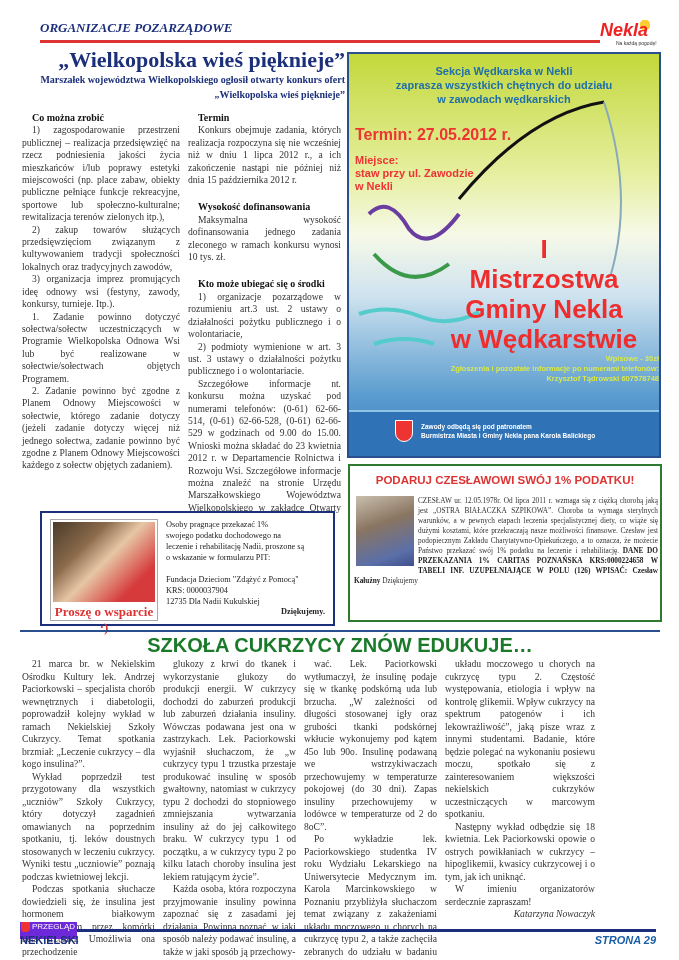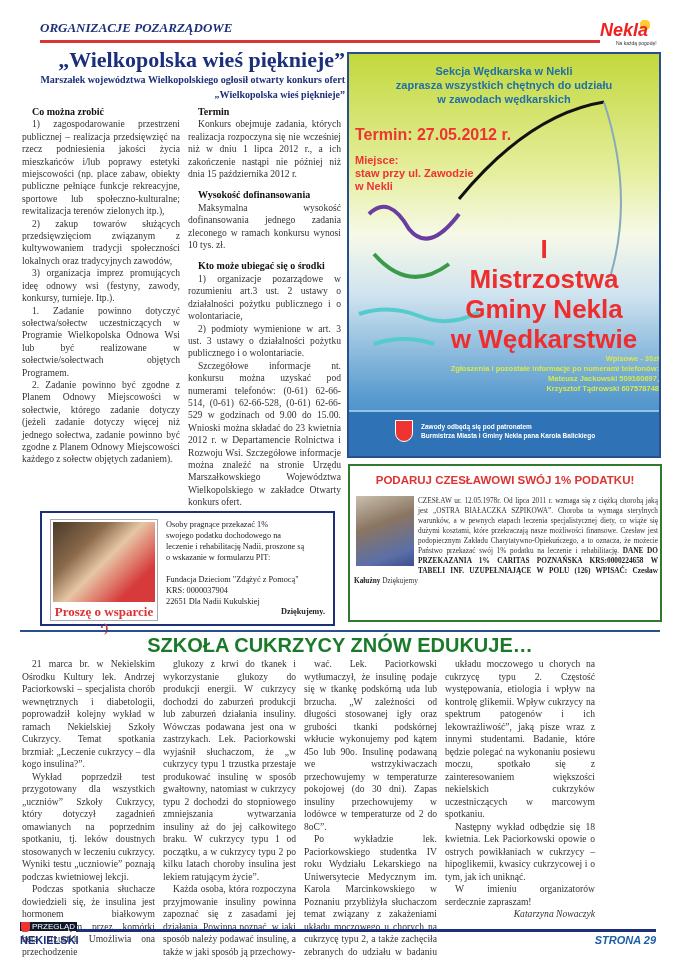--- a/index.html
+++ b/index.html
@@ -8,21 +8,21 @@
 .hdr-line{position:absolute;left:40px;top:40px;width:560px;height:3px;background:#d33}
 .logo{position:absolute;left:600px;top:16px;width:60px;height:32px}
 .logo .nk{font-family:"Liberation Sans",sans-serif;font-style:italic;font-weight:bold;color:#e22;font-size:18px;position:absolute;left:0;top:4px}
 .logo .sun{position:absolute;left:36px;top:0;width:18px;height:18px;border-radius:50%;background:radial-gradient(#fc3 40%,transparent 42%)}
 .logo .tag{position:absolute;left:16px;top:24px;font-family:"Liberation Sans",sans-serif;font-size:5px;color:#333}
 .t1{position:absolute;left:20px;top:48px;width:325px;text-align:right;color:#1c2f7a;font-weight:bold}
 .t1 .a{font-size:22px;line-height:24px}
 .t1 .b{font-size:10px;line-height:15px}
 .col{position:absolute;font-size:9.6px;line-height:12.4px;text-align:justify;color:#333}
 .col p{text-indent:10px}
-.col h4{font-size:10px;font-weight:bold;color:#111;padding-left:10px;margin-top:9px}
+.col h4{font-size:10px;font-weight:bold;color:#111;padding-left:10px;margin-top:15px}
 .poster{position:absolute;left:347px;top:52px;width:314px;height:406px;border:2px solid #2a4f8f;background:linear-gradient(#c3d83c 0%,#e6efa0 30%,#f6f9e8 45%,#cfe3ef 60%,#5a9ccf 85%,#3d7fbd 100%);overflow:hidden}
 .poster .intro{position:absolute;top:10px;width:100%;text-align:center;font-family:"Liberation Sans",sans-serif;font-weight:bold;color:#1f6fa8;font-size:11px;line-height:14px}
 .poster .term{position:absolute;left:6px;top:72px;font-family:"Liberation Sans",sans-serif;font-weight:bold;color:#e33;font-size:16px}
 .poster .place{position:absolute;left:6px;top:100px;font-family:"Liberation Sans",sans-serif;font-weight:bold;color:#e33;font-size:11px;line-height:13px}
 .poster .title{position:absolute;left:80px;top:180px;width:230px;text-align:center;font-family:"Liberation Sans",sans-serif;font-weight:bold;color:#ee2e2e;font-size:26px;line-height:30px}
 .poster .info{position:absolute;top:300px;width:100%;text-align:right;font-family:"Liberation Sans",sans-serif;font-weight:bold;color:#d8e84a;font-size:7.5px;line-height:10px}
 .poster .pat{position:absolute;left:0;top:356px;width:100%;height:50px;border-top:2px solid #8fc4e8;background:#2f72b6}
 .poster .pat .crest{position:absolute;left:46px;top:8px;width:18px;height:22px;background:#e33;border:1px solid #fff;border-radius:0 0 9px 9px}
 .poster .pat .txt{position:absolute;left:72px;top:10px;color:#fff;font-family:"Liberation Sans",sans-serif;font-size:6.5px;font-weight:bold;line-height:9px}
 .rod{position:absolute;left:0;top:0}
@@ -38,21 +38,21 @@
 .box2 .pic .cap{position:absolute;left:0;top:84px;width:100%;text-align:center;color:#d33;font-weight:bold;font-size:13px}
 .box2 .tx{position:absolute;left:124px;top:6px;width:166px;font-weight:normal;font-size:8.3px;line-height:11px;color:#222}
 .box2 .thx{position:absolute;right:8px;bottom:8px;font-weight:bold;font-size:8.3px}
 .sep{position:absolute;left:20px;top:630px;width:640px;height:2px;background:#2a4f8f}
 .t2{position:absolute;left:20px;top:634px;width:640px;text-align:center;font-family:"Liberation Sans",sans-serif;font-weight:bold;color:#1a7a2a;font-size:20px}
 .c2{position:absolute;top:658px;width:133px;font-size:9.6px;line-height:12.5px;text-align:justify;color:#333}
 .c2 p{text-indent:10px}
 .sig{text-align:right;font-style:italic}
 .foot{position:absolute;left:20px;top:926px;width:640px}
 .foot .line{position:absolute;left:56px;top:3px;width:580px;height:3px;background:#1c2f7a}
-.foot .pz{position:absolute;left:0;top:-4px;font-family:"Liberation Sans",sans-serif;font-size:8px;color:#fff;background:#0f172a;padding:0 2px 0 12px}
+.foot .pz{position:absolute;left:0;top:-4px;font-family:"Liberation Sans",sans-serif;font-size:8px;color:#fff;background:#6d28d9;padding:0 2px 8px 12px}
 .foot .pz i{position:absolute;left:1px;top:0;width:9px;height:10px;background:#e33;border-radius:0 0 4px 4px}
 .foot .nk{position:absolute;left:0;top:8px;font-family:"Liberation Sans",sans-serif;font-weight:bold;font-size:11px;color:#1c2f7a}
 .foot .pg{position:absolute;right:4px;top:8px;font-family:"Liberation Sans",sans-serif;font-weight:bold;font-style:italic;font-size:11px;color:#1c5fa8}
 </style>
 </head>
 <body>
 
 <div class="hdr">ORGANIZACJE POZARZĄDOWE</div>
 <div class="hdr-line"></div>
 <div class="logo">
@@ -107,21 +107,20 @@
   </div>
   <div class="title">
     <div>I</div>
       <div>Mistrzostwa</div>
       <div>Gminy Nekla</div>
       <div>w Wędkarstwie</div>
   </div>
   <div class="info">
     <div>Wpisowe - 30zł</div>
       <div>Zgłoszenia i pozostałe informacje po numerami telefonów:</div>
-      <div>Mateusz Jackowski 509160697,</div>
       <div>Krzysztof Tądrowski 607578748</div>
   </div>
   <div class="pat">
     <span class="crest"></span>
     <div class="txt">
         <div>Zawody odbędą się pod patronatem</div>
         <div>Burmistrza Miasta i Gminy Nekla pana Karola Balickiego</div>
       </div>
   </div>
 </div>
@@ -138,21 +137,21 @@
     <div class="cap">Proszę o wsparcie :)</div>
   </div>
   <div class="tx" id="nadiatx">
       <div>Osoby pragnące przekazać 1%</div>
       <div>swojego podatku dochodowego na</div>
       <div>leczenie i rehabilitację Nadii, proszone są</div>
       <div>o wskazanie w formularzu PIT:</div>
       <div>&nbsp;</div>
       <div>Fundacja Dzieciom "Zdążyć z Pomocą"</div>
       <div>KRS: 0000037904</div>
-      <div>22651 Dla Nadii Kukulskiej</div>
+      <div>12735 Dla Nadii Kukulskiej</div>
     </div>
   <div class="thx">Dziękujemy.</div>
 </div>
 
 <div class="sep"></div>
 <div class="t2">SZKOŁA CUKRZYCY ZNÓW EDUKUJE…</div>
 <div class="c2" id="a2c0" style="left:22px">
     <p>21 marca br. w Nekielskim Ośrodku Kultury lek. Andrzej Paciorkowski – specjalista chorób wewnętrznych i diabetologii, poprowadził kolejny wykład w ramach Nekielskiej Szkoły Cukrzycy. Temat spotkania brzmiał: „Leczenie cukrzycy – dla kogo insulina?”.</p>
     <p>Wykład poprzedził test przygotowany dla wszystkich „uczniów” Szkoły Cukrzycy, który dotyczył zagadnień omawianych na poprzednim spotkaniu, tj. leków doustnych stosowanych w leczeniu cukrzycy. Wyniki testu „uczniowie” poznają podczas kwietniowej lekcji.</p>
     <p>Podczas spotkania słuchacze dowiedzieli się, że insulina jest hormonem białkowym produkowanym przez komórki beta trzustki. Umożliwia ona przechodzenie</p>

